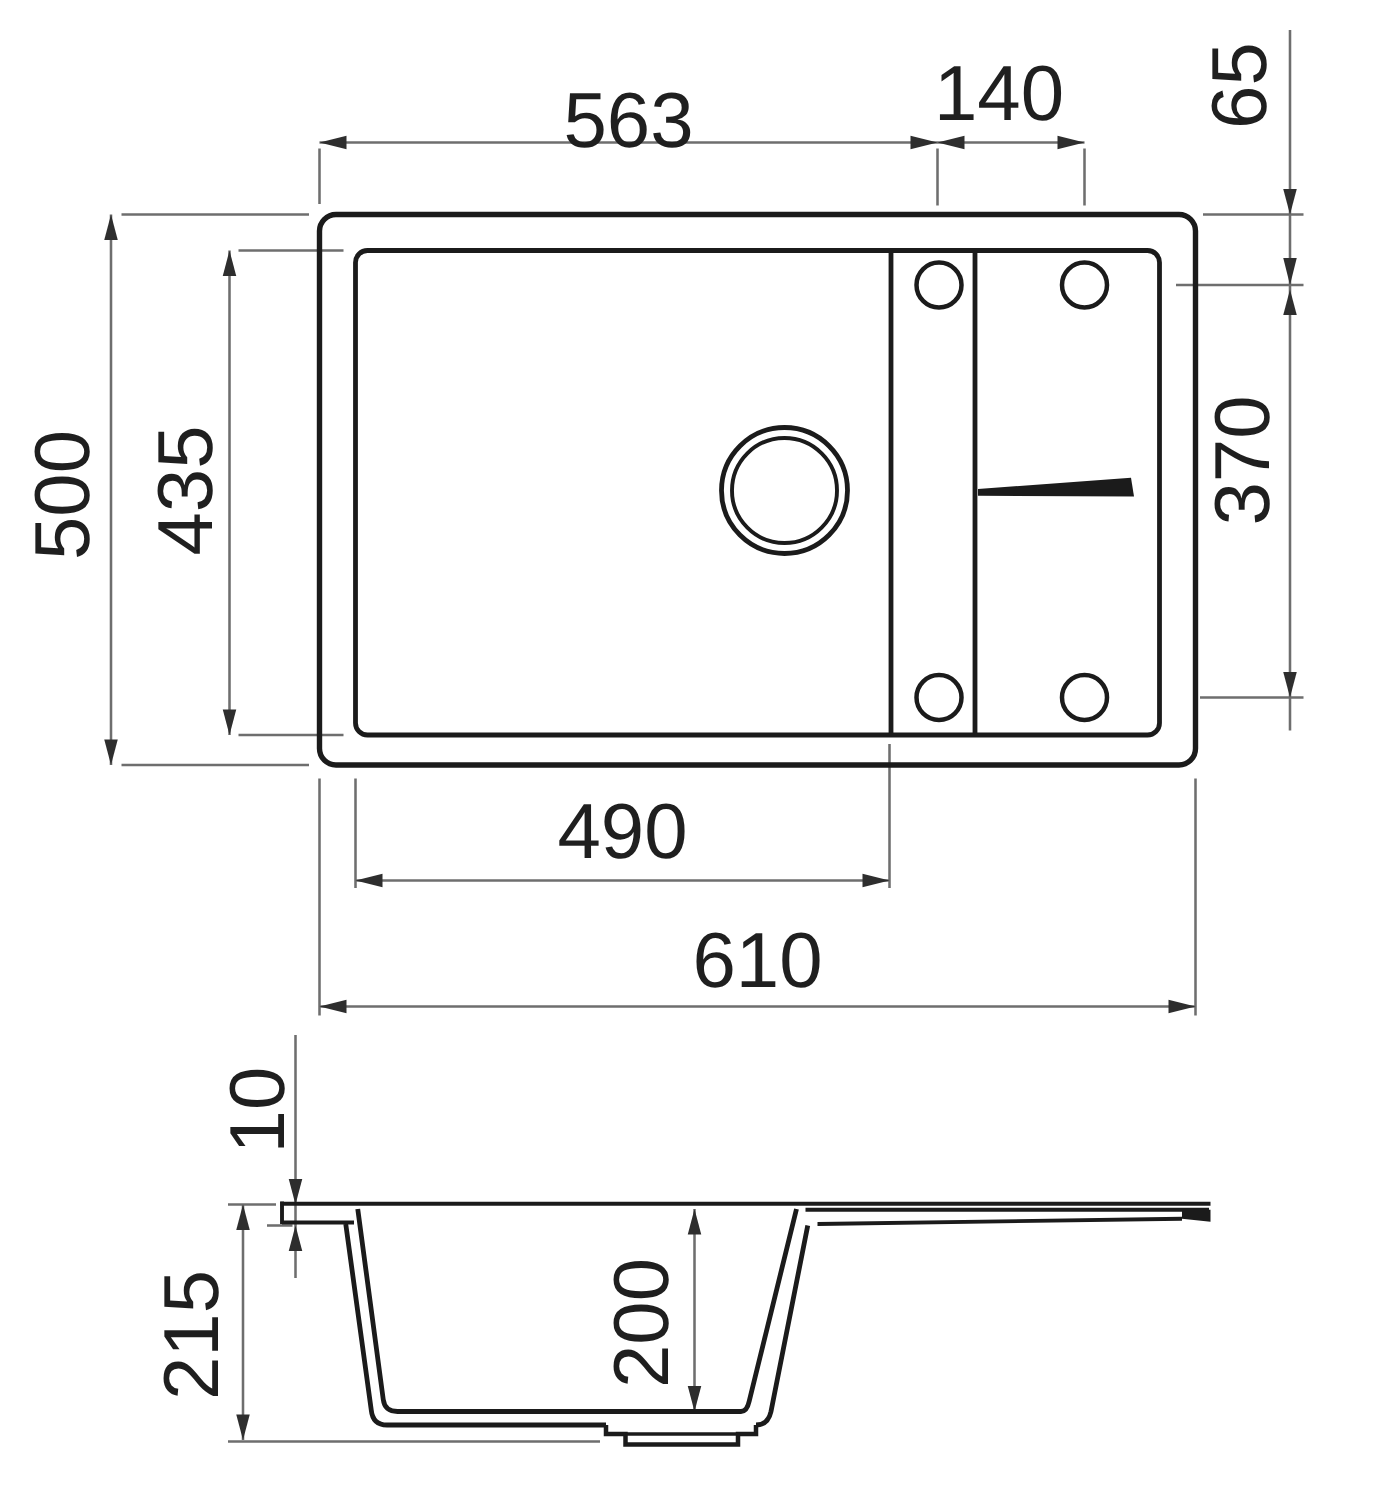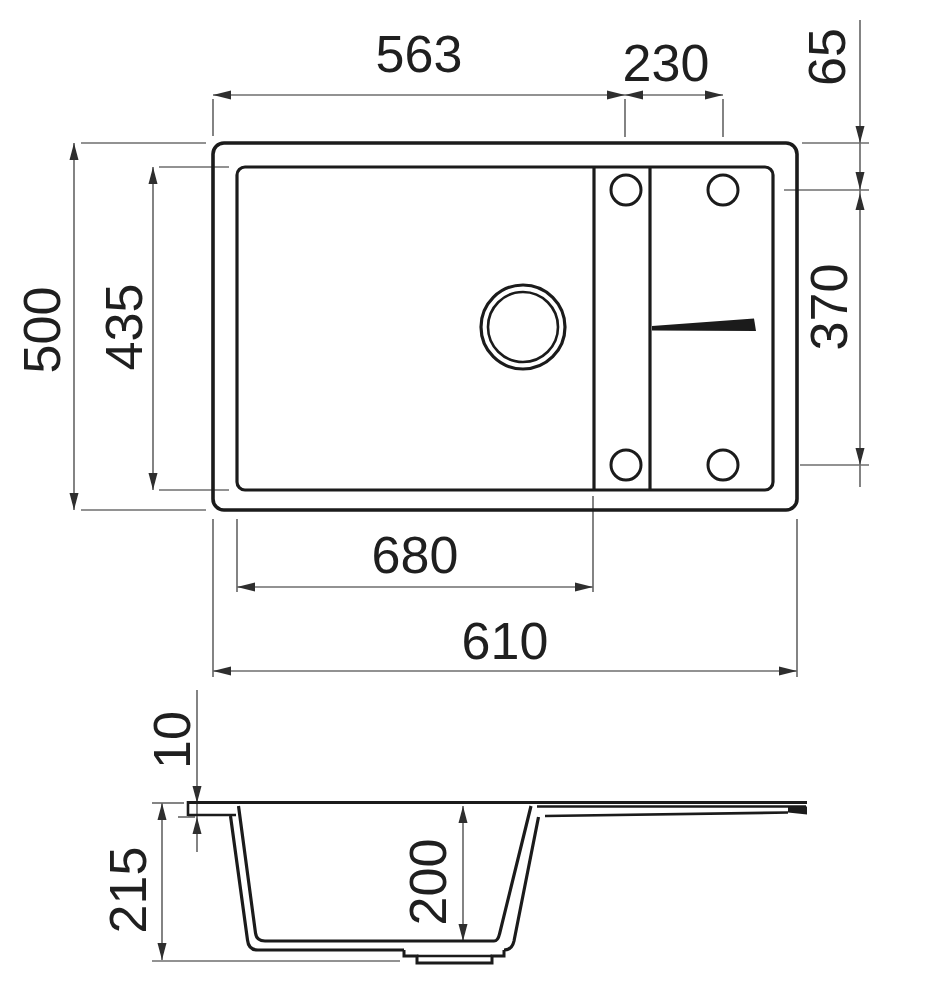--- a/index.html
+++ b/index.html
@@ -119,25 +119,25 @@
     <line x1="545" y1="816" x2="788" y2="812.5" stroke-width="2.6"></line>
     <polygon points="788,806.5 807,806.5 807,814.5 788,812.5" fill="#1b1b1b" stroke="none"></polygon>
     <path d="M230.5,816 L247.5,940 Q248.5,950 258,950 L404,950" stroke-width="3.2"></path>
     <path d="M238.5,806 L255.5,933 Q256.5,941 265,941 L494,941 Q498,941 499.5,934 L531,806" stroke-width="3.2"></path>
     <path d="M504,950 Q512,950 514,941 L538.5,817" stroke-width="3.2"></path>
     <path d="M404,950 L404,956 L417,956 L417,963 L492,963 L492,956 L504,956 L504,950" stroke-width="3"></path>
     <line x1="417" y1="956" x2="492" y2="956" stroke-width="2.4"></line>
   </g>
 </svg>
 
-<div class="dim" style="left:419px;top:54px;text-align:center;">563</div>
-<div class="dim" style="left:666px;top:63px;">230</div>
+<div class="dim" style="left:419px;top:81px;text-align:center;">563</div>
+<div class="dim" style="left:666px;top:63px;">140</div>
 <div class="dim v" style="left:827px;top:57px;">65</div>
 <div class="dim v" style="left:42px;top:330px;">500</div>
 <div class="dim v" style="left:124px;top:327px;">435</div>
 <div class="dim v" style="left:829px;top:307px;">370</div>
-<div class="dim" style="left:415px;top:555px;">680</div>
+<div class="dim" style="left:415px;top:555px;">490</div>
 <div class="dim" style="left:505px;top:641px;">610</div>
 <div class="dim v" style="left:172px;top:740px;">10</div>
 <div class="dim v" style="left:128px;top:890px;">215</div>
 <div class="dim v" style="left:428px;top:882px;">200</div>
 
 </div>
 
 </body></html>

